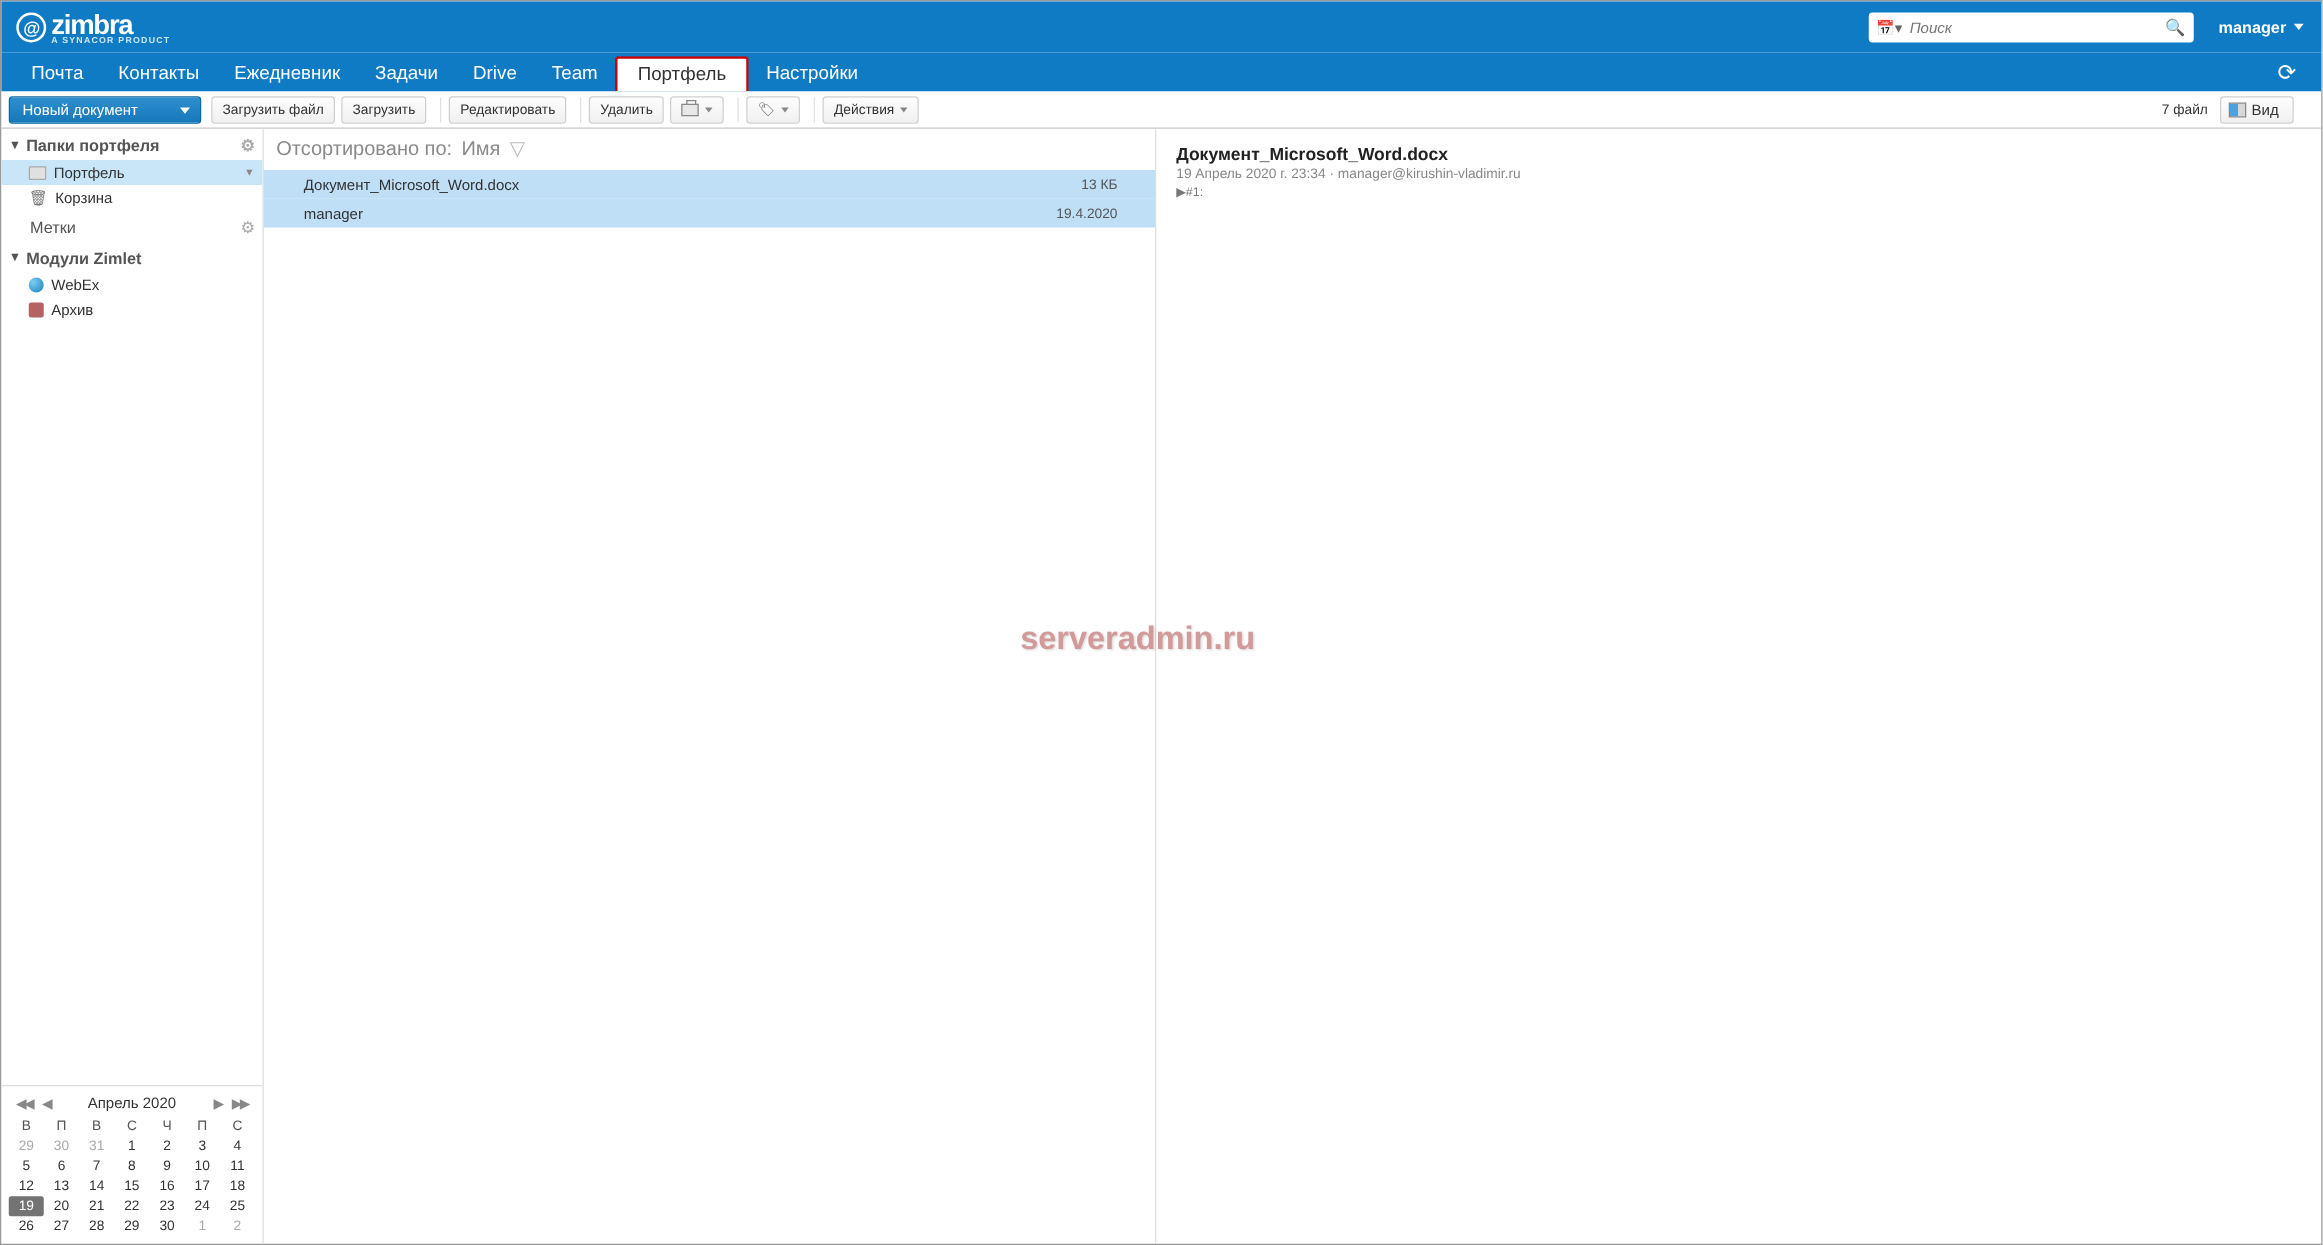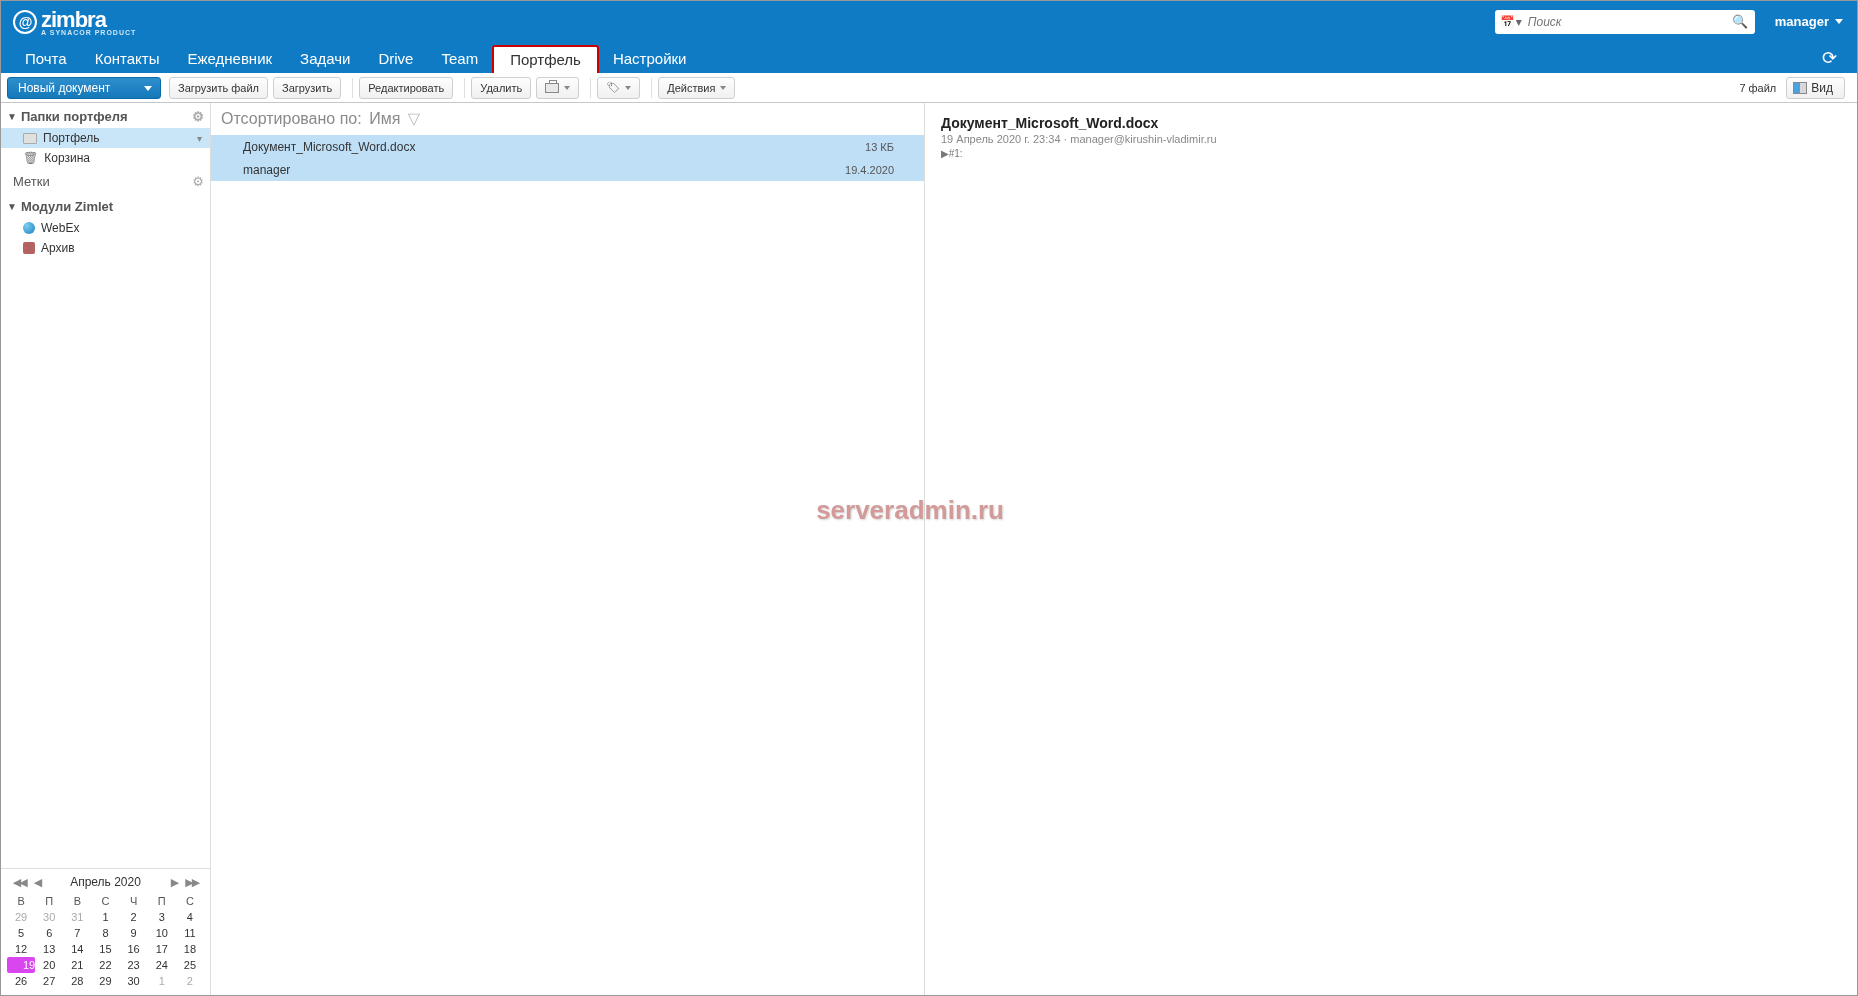--- a/index.html
+++ b/index.html
@@ -20,21 +20,21 @@
 .tab.active { background: #fff; color: #333; border-top-left-radius: 3px; border-top-right-radius: 3px; border: 2px solid #c00; border-bottom: none; padding: 4px 16px 5px 16px; position: relative; top: 0px; }
 .refresh-icon { margin-left: auto; color: #fff; font-size: 18px; padding: 4px 8px; cursor: pointer; }
 .toolbar { height: 30px; border-bottom: 1px solid #c7c7c7; display: flex; align-items: center; padding: 3px 0 3px 6px; }
 .tb-btn-primary { background: linear-gradient(#2e8fce,#1578b9); color: #fff; font-size: 12px; height: 22px; padding: 0 22px 0 10px; border: 1px solid #0d6aa8; border-radius: 3px; display: flex; align-items: center; margin-right: 8px; position: relative; cursor: pointer; width: 154px; }
 .tb-btn-primary::after { content: ''; position: absolute; right: 8px; top: 8px; border-left: 4px solid transparent; border-right: 4px solid transparent; border-top: 5px solid #fff; }
 .tb-sep { width: 1px; height: 20px; background: #e0e0e0; margin: 0 6px; }
 .tb-btn { background: linear-gradient(#fdfdfd,#f0f0f0); border: 1px solid #cfcfcf; border-radius: 3px; height: 22px; padding: 0 8px; font-size: 11px; display: flex; align-items: center; margin-right: 5px; cursor: pointer; color: #333; }
 .tb-btn .caret { margin-left: 5px; border-left: 3px solid transparent; border-right: 3px solid transparent; border-top: 4px solid #888; }
 .tb-spacer { flex: 1; }
 .file-count { font-size: 11px; color: #333; margin-right: 10px; }
-.view-btn { background: linear-gradient(#fdfdfd,#f0f0f0); border: 1px solid #cfcfcf; border-radius: 3px; height: 22px; padding: 0 6px; display: flex; align-items: center; cursor: pointer; margin-right: 12px; }
+.view-btn { background: linear-gradient(#fdfdfd,#f0f0f0); border: 1px solid #cfcfcf; border-radius: 3px; height: 22px; padding: 0 6px; display: flex; align-items: center; cursor: pointer; margin-right: 22px; }
 .view-icon { width: 14px; height: 12px; display: inline-block; background: linear-gradient(to right, #4aa3e0 50%, #d8d8d8 50%); border: 1px solid #888; margin-right: 4px; }
 .main { display: flex; height: 892px; }
 .sidebar { width: 210px; border-right: 1px solid #ddd; display: flex; flex-direction: column; }
 .side-section { flex: 1; overflow: auto; }
 .side-header { display: flex; align-items: center; padding: 6px 6px 4px 6px; font-size: 13px; font-weight: bold; color: #555; }
 .side-header .tri { margin-right: 4px; font-size: 10px; }
 .side-header .gear { margin-left: auto; color: #aaa; font-size: 13px; cursor: pointer; }
 .side-item { display: flex; align-items: center; padding: 3px 8px 3px 22px; cursor: pointer; font-size: 12px; color: #333; }
 .side-item.selected { background: #c9e6f8; }
 .side-item .folder-icon { width: 14px; height: 11px; background: #e0e0e0; border: 1px solid #aaa; border-radius: 1px; margin-right: 6px; }
@@ -43,21 +43,21 @@
 .globe-icon { width: 12px; height: 12px; border-radius: 50%; background: radial-gradient(circle at 30% 30%, #7bcff0, #1a7fc0); margin-right: 6px; display: inline-block; }
 .archive-icon { width: 12px; height: 12px; background: #b56262; border-radius: 2px; margin-right: 6px; display: inline-block; }
 .calendar-widget { border-top: 1px solid #ddd; padding: 6px; }
 .cal-head { display: flex; align-items: center; justify-content: center; margin-bottom: 4px; color: #333; }
 .cal-nav { cursor: pointer; color: #888; margin: 0 4px; font-size: 11px; letter-spacing: -2px; }
 .cal-title { font-size: 12px; margin: 0 26px; }
 .cal-grid { width: 100%; border-collapse: collapse; }
 .cal-grid th { font-size: 11px; font-weight: normal; color: #555; padding: 2px; }
 .cal-grid td { text-align: center; font-size: 11px; padding: 2px 0; color: #333; cursor: pointer; width: 14%; }
 .cal-grid td.other { color: #aaa; }
-.cal-grid td.today { background: #d946ef; color: #fff; border-radius: 2px; text-align: right; }
+.cal-grid td.today { background: #737373; color: #fff; border-radius: 2px; }
 .list-pane { flex: 1; border-right: 1px solid #ddd; display: flex; flex-direction: column; min-width: 0; position: relative; }
 .sort-bar { padding: 6px 10px; font-size: 16px; color: #8a8a8a; border-bottom: 1px solid transparent; }
 .file-row { display: flex; align-items: center; padding: 4px 12px 4px 32px; background: #bfdff7; font-size: 12px; cursor: pointer; height: 23px; }
 .file-row .name { flex: 1; }
 .file-row .meta { color: #555; font-size: 11px; padding-right: 18px; }
 .preview-pane { width: 932px; padding: 12px 16px; position: relative; }
 .doc-title { font-weight: bold; font-size: 14px; color: #222; }
 .doc-meta { font-size: 11px; color: #888; margin-top: 2px; }
 .doc-nav { font-size: 10px; color: #777; margin-top: 3px; }
 .preview-box { border: 2px solid #c00; margin-top: 4px; height: 820px; position: relative; }
@@ -155,21 +155,21 @@
       <div class="side-item selected">
         <span class="folder-icon"></span>
         <span>Портфель</span>
         <span class="caret">▾</span>
       </div>
       <div class="side-item">
         <span class="trash-icon">🗑</span>
         <span>Корзина</span>
       </div>
 
-      <div class="side-header" style="padding-left:12px; font-weight:normal;">
+      <div class="side-header" style="padding-left:23px; font-weight:normal;">
         <span>Метки</span>
         <span class="gear">⚙</span>
       </div>
 
       <div class="side-header">
         <span class="tri">▼</span>
         <span>Модули Zimlet</span>
       </div>
       <div class="side-item">
         <span class="globe-icon"></span>

